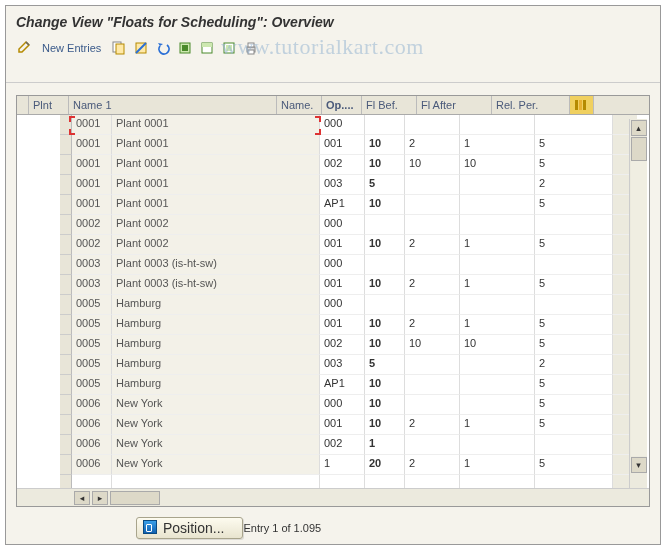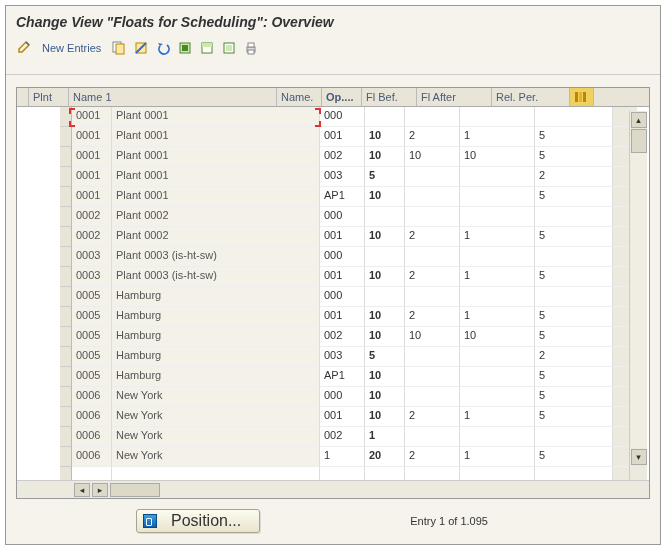--- a/index.html
+++ b/index.html
@@ -24,21 +24,21 @@
   }
   .title-bar {
     font-size: 14px;
     font-weight: bold;
     font-style: italic;
     padding: 8px 10px 6px 10px;
     color: #333;
     background: #f5f3ec;
   }
   .toolbar {
-    padding: 2px 8px 16px 8px;
+    padding: 2px 8px 24px 8px;
     display: flex;
     align-items: center;
     gap: 2px;
     border-bottom: 1px solid #ccc;
     position: relative;
   }
   .toolbar-icon {
     width: 20px;
     height: 20px;
     display: flex;
@@ -150,53 +150,54 @@
     align-items:center;
     padding: 10px 0 0 0;
   }
   .position-btn {
     margin-left: 130px;
     background: linear-gradient(#fdfbef,#e8e4cf);
     border: 1px solid #a8a48c;
     border-radius: 3px;
     padding: 2px 18px 2px 6px;
     display:flex;
-    align-items:center;
-    gap:14px;
+    align-items:flex-start;
+    gap:6px;
     cursor:pointer;
-    font-size:16px;
+    font-size:14px;
     color:#333;
     box-shadow: 1px 1px 0 rgba(0,0,0,0.1);
   }
   .position-btn .picon {
     width:14px; height:14px;
     background: linear-gradient(#3aa0e8,#1060b0);
     border:1px solid #0a4a80;
     position:relative;
   }
   .position-btn .picon::after{
     content:""; position:absolute; left:2px; top:3px; width:4px; height:6px;
     border:1px solid #fff; border-radius:1px;
   }
-  .entry-lbl { margin-left: 150px; color:#333; }
+  .entry-lbl { color:#333; }
   .sel-bracket-tl, .sel-bracket-bl, .sel-bracket-tr, .sel-bracket-br {
     position:absolute;width:6px;height:6px;z-index:30;pointer-events:none;
   }
   .sel-bracket-tl{border-top:2px solid #d33;border-left:2px solid #d33;}
   .sel-bracket-bl{border-bottom:2px solid #d33;border-left:2px solid #d33;}
   .sel-bracket-tr{border-top:2px solid #d33;border-right:2px solid #d33;}
   .sel-bracket-br{border-bottom:2px solid #d33;border-right:2px solid #d33;}
   svg{display:block;}
 </style>
 </head>
 <body>
 
 <div class="main-border">
   <div class="title-bar">Change View "Floats for Scheduling": Overview</div>
 
+  <div class="watermark">www.tutorialkart.com</div>
 
   <div class="toolbar">
     <div class="toolbar-icon">
       <svg width="16" height="16">
           <path d="M3 12 L3 9 L10 2 L13 5 L6 12 Z" fill="none" stroke="#b58a00" stroke-width="1.5"></path>
           <path d="M10 2 L13 5" stroke="#666" stroke-width="1.5"></path>
         </svg>
     </div>
     <span class="new-entries">New Entries</span>
     <div class="toolbar-icon">

